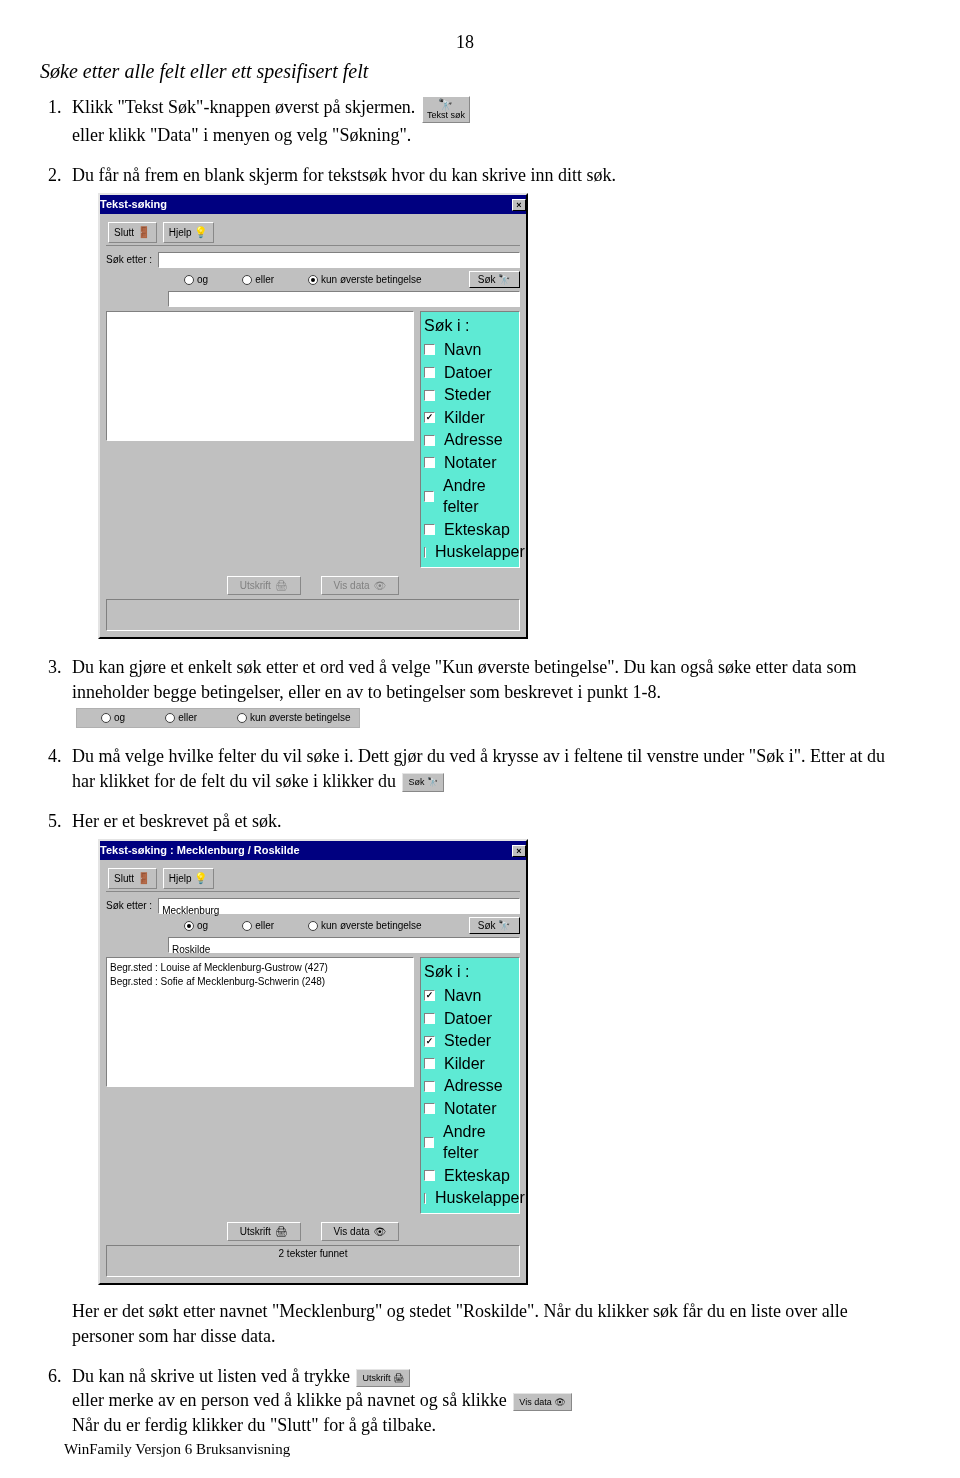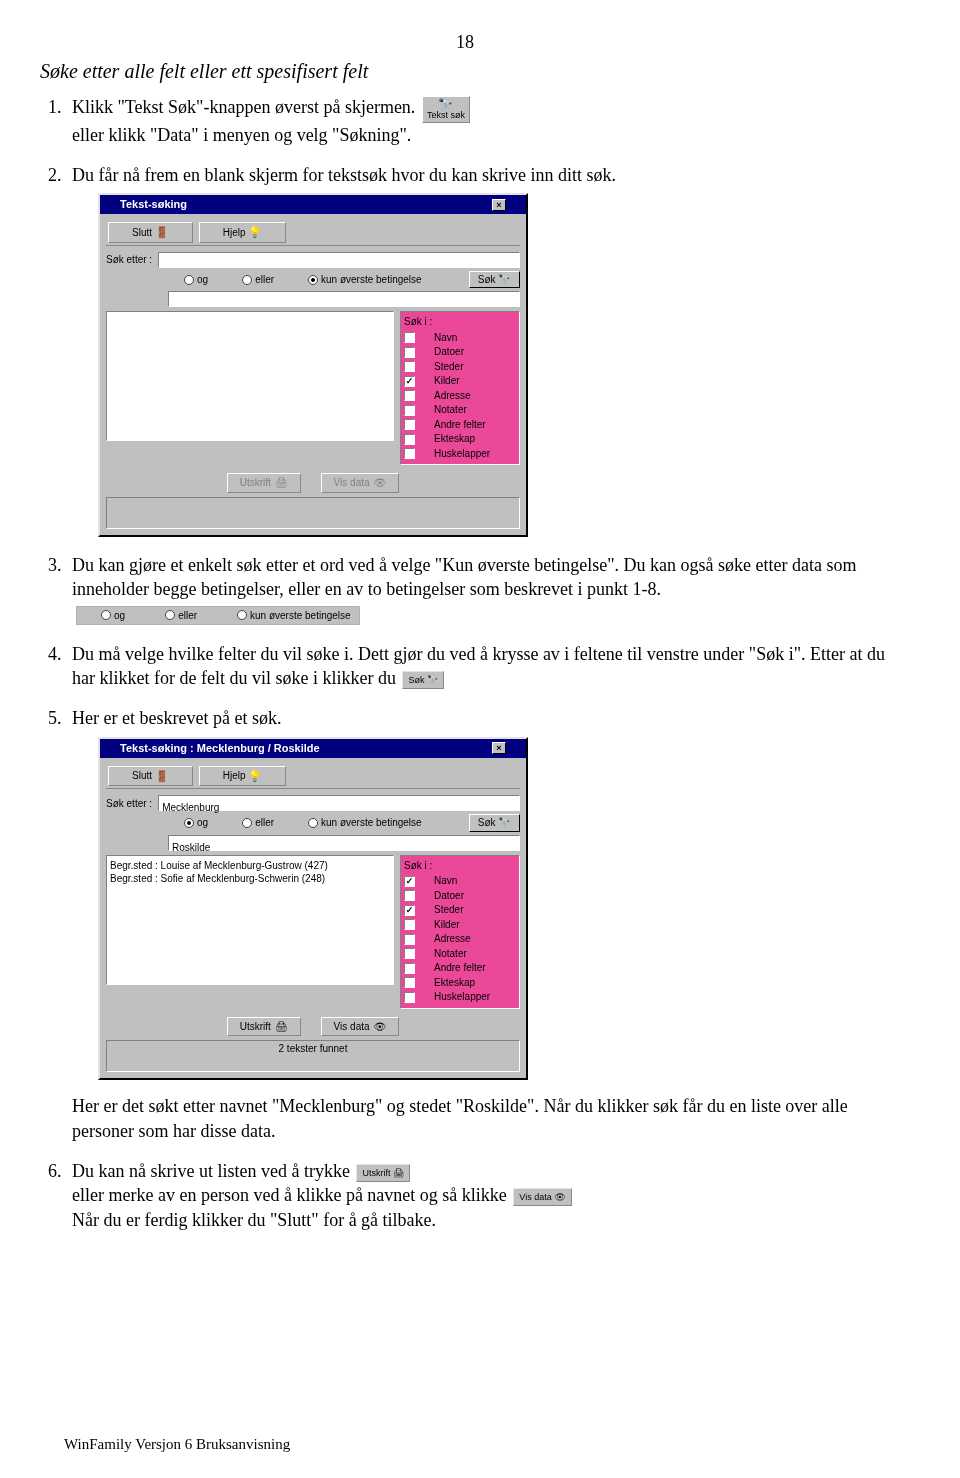--- a/index.html
+++ b/index.html
@@ -81,21 +81,21 @@
     border-left-color: #e4e4e4;
     font-family: Tahoma, "MS Sans Serif", Arial, sans-serif;
     font-size: 11px;
     color: #000;
     margin: 6px 0 14px 26px;
   }
   .win-titlebar {
     background: #000080;
     color: #fff;
     font-weight: bold;
-    padding: 2px 20px;
+    padding: 2px 0;
     display: flex;
     justify-content: space-between;
     align-items: center;
     font-size: 11px;
   }
   .win-titlebar .xbtn {
     background: #c0c0c0;
     color: #000;
     border: 1px solid #000;
     border-top-color: #fff;
@@ -112,21 +112,21 @@
     display: flex;
     gap: 6px;
     border-bottom: 1px solid #888;
     margin-bottom: 6px;
   }
   .win-toolbar .tb-btn {
     background: #c0c0c0;
     border: 1px solid #888;
     border-top-color: #fff;
     border-left-color: #fff;
-    padding: 2px 23px;
+    padding: 2px 5px;
     font-size: 10px;
     display: inline-flex;
     align-items: center;
     gap: 3px;
   }
   .tb-btn .ic { font-size: 11px; }
 
   .row { display: flex; align-items: center; gap: 6px; margin: 3px 0; }
   .lbl { font-size: 10px; }
   .txt-input {
@@ -176,30 +176,30 @@
     background: #fff;
     border: 1px solid #808080;
     border-right-color: #fff;
     border-bottom-color: #fff;
     height: 130px;
     padding: 3px;
     font-size: 10px;
     overflow: hidden;
   }
   .sok-i-panel {
-    width: 120px;
-    background: #ec4899;
+    width: 100px;
+    background: #5eead4;
     border: 1px solid #808080;
     border-right-color: #fff;
     border-bottom-color: #fff;
     padding: 3px;
-    font-size: 10px;
+    font-size: 16px;
   }
   .sok-i-panel .hdr { margin-bottom: 2px; }
-  .chk-row { display: flex; align-items: center; gap: 19px; margin: 1px 0; }
+  .chk-row { display: flex; align-items: center; gap: 9px; margin: 1px 0; }
   .chk {
     width: 11px; height: 11px;
     background: #fff;
     border: 1px solid #808080;
     border-right-color: #fff;
     border-bottom-color: #fff;
     display: inline-flex;
     align-items: center;
     justify-content: center;
     font-size: 9px;

